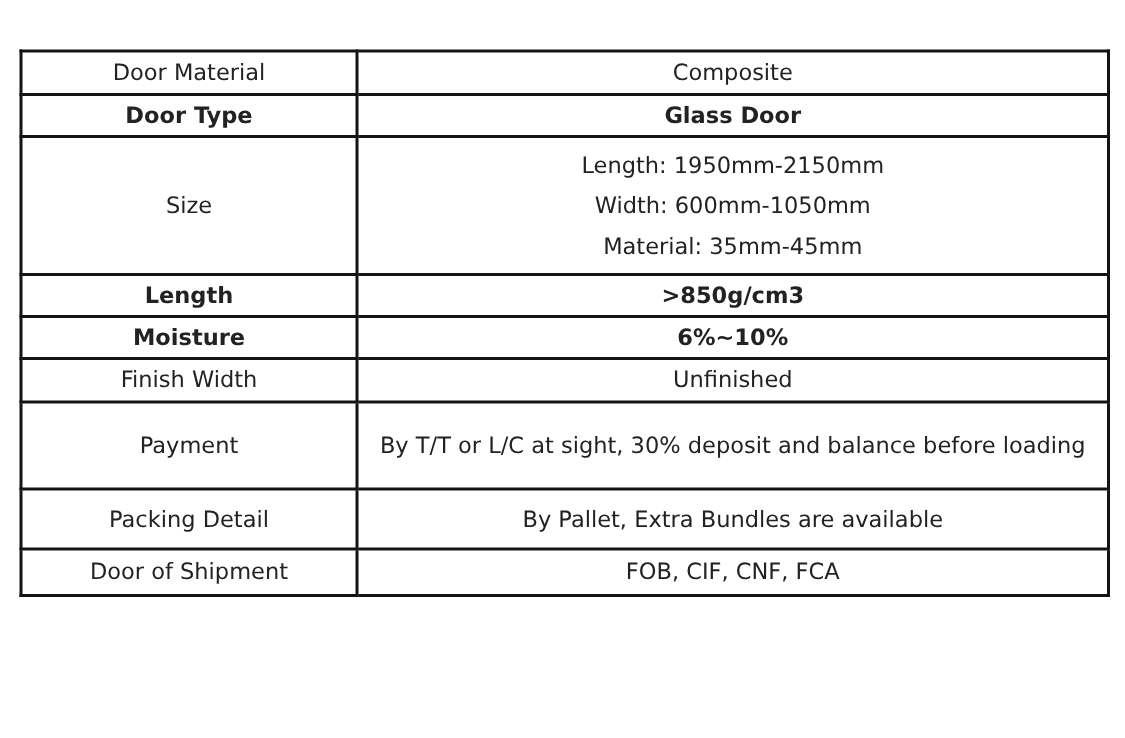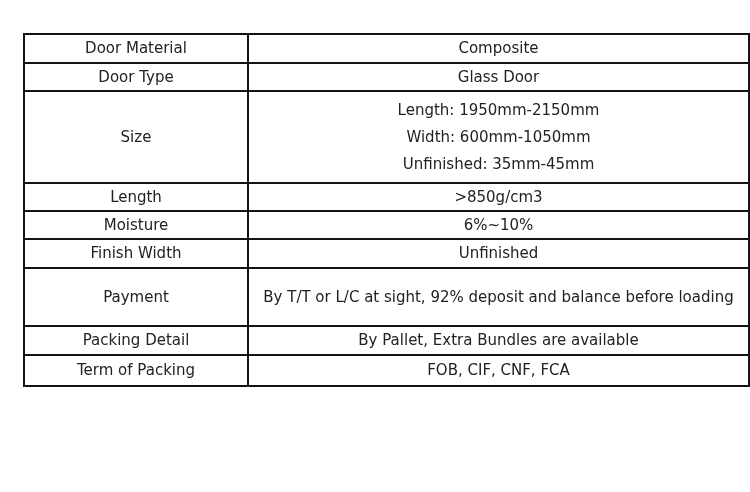--- a/index.html
+++ b/index.html
@@ -10,44 +10,44 @@
   .page {
     position: relative;
     width: 750px;
     height: 492px;
     background: #ffffff;
     overflow: hidden;
     font-family: "DejaVu Sans", "Liberation Sans", sans-serif;
   }
   table.spec {
     position: absolute;
-    left: 23px;
+    left: 13px;
     top: 33px;
     width: 725px;
     border-collapse: collapse;
     table-layout: fixed;
   }
   table.spec td {
     border: 2px solid #141414;
     color: #222222;
     font-size: 15px;
     line-height: 21px;
     text-align: center;
     vertical-align: middle;
     padding: 2px 8px;
     overflow: hidden;
   }
   col.c1 { width: 224px; }
   col.c2 { width: 501px; }
 
   tr.h29 { height: 29px; }
-  tr.h28 { height: 28px; }
+  tr.h28 { height: 28px; font-weight: bold; }
   tr.hsize { height: 92px; }
   tr.hpay { height: 58px; }
-  tr.h32 { height: 29px; }
+  tr.h32 { height: 40px; }
   tr.h31 { height: 31px; }
 
   td.size-cell { padding: 4px 8px; }
   td.size-cell .size-line {
     line-height: 27px;
   }
   td.pay-label {
     vertical-align: top;
     padding-top: 6px;
   }
@@ -74,42 +74,42 @@
       </tr>
       <tr class="h28">
         <td><span>Door Type</span></td>
         <td><span>Glass Door</span></td>
       </tr>
       <tr class="hsize">
         <td><span>Size</span></td>
         <td class="size-cell">
           <div class="size-line">Length: 1950mm-2150mm</div>
           <div class="size-line">Width: 600mm-1050mm</div>
-          <div class="size-line">Unfinished: 35mm-45mm</div>
+          <div class="size-line">Material: 35mm-45mm</div>
         </td>
       </tr>
       <tr class="h28">
         <td><span>Length</span></td>
         <td><span>&gt;850g/cm3</span></td>
       </tr>
       <tr class="h28">
         <td><span>Moisture</span></td>
         <td><span>6%~10%</span></td>
       </tr>
       <tr class="h29">
         <td><span>Finish Width</span></td>
         <td><span>Unfinished</span></td>
       </tr>
       <tr class="hpay">
         <td class="pay-label"><span>Payment</span></td>
-        <td class="pay-value"><span>By T/T or L/C at sight, 92% deposit and balance before loading</span></td>
+        <td class="pay-value"><span>By T/T or L/C at sight, 30% deposit and balance before loading</span></td>
       </tr>
       <tr class="h32">
         <td><span>Packing Detail</span></td>
         <td><span>By Pallet, Extra Bundles are available</span></td>
       </tr>
       <tr class="h31">
-        <td><span>Term of Packing</span></td>
+        <td><span>Door of Shipment</span></td>
         <td><span>FOB, CIF, CNF, FCA</span></td>
       </tr>
     </tbody>
   </table>
 </div>
 
 </body></html>

